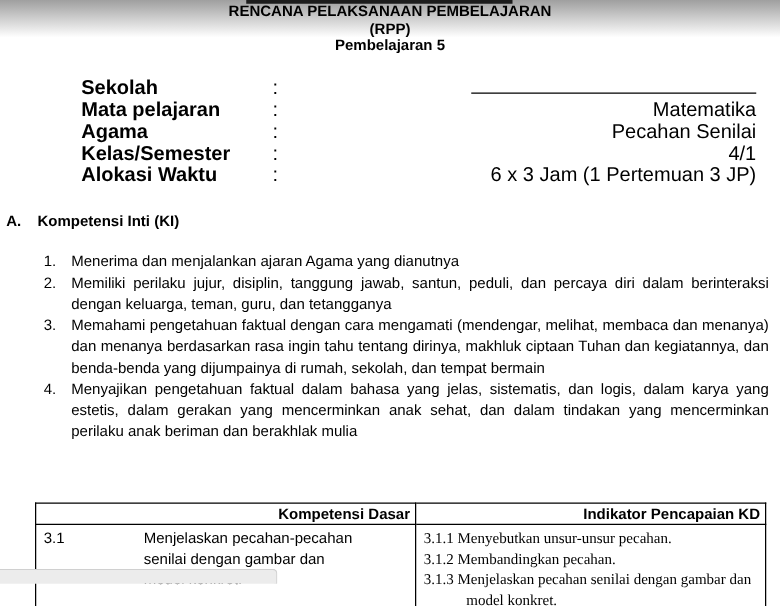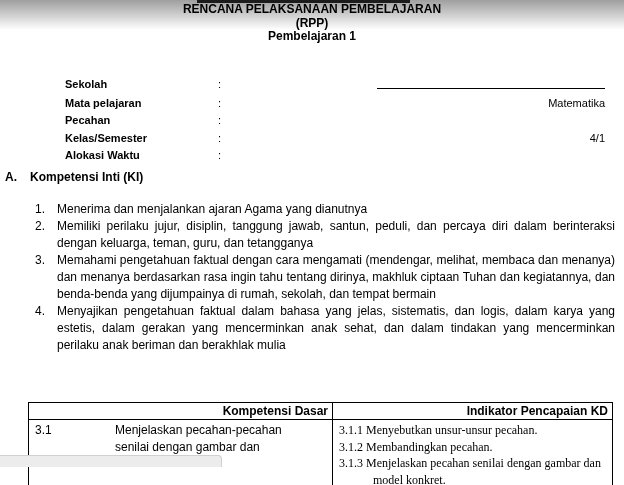--- a/index.html
+++ b/index.html
@@ -23,22 +23,22 @@
     position: absolute; top: 0; left: 197px; width: 213px; height: 3px;
     background: #1c1c1c;
   }
 
   .title-block {
     position: absolute; top: 3px; left: 0; width: 100%;
     text-align: center; font-weight: bold; font-size: 12px; line-height: 13.5px;
   }
 
   .info-block {
-    position: absolute; top: 76px; left: 65px; width: 540px;
-    font-size: 11px; line-height: 17.5px;
+    position: absolute; top: 62px; left: 65px; width: 540px;
+    font-size: 16px; line-height: 17.5px;
   }
   .info-row { display: flex; }
   .info-label { width: 153px; font-weight: bold; }
   .info-colon { width: 17px; }
   .info-value { flex: 1; text-align: right; }
   .blank-line {
     display: inline-block; width: 228px; height: 13px;
     border-bottom: 1px solid #000;
   }
 
@@ -87,46 +87,48 @@
 <body>
 
 <div class="page">
 
   <div class="top-shadow"></div>
   <div class="top-bar"></div>
 
   <div class="title-block">
     <div>RENCANA PELAKSANAAN PEMBELAJARAN</div>
     <div>(RPP)</div>
-    <div>Pembelajaran 1</div>
+    <div>Pembelajaran 5</div>
   </div>
 
   <div class="info-block">
     <div class="info-row">
       <span class="info-label">Sekolah</span>
       <span class="info-colon">:</span>
       <span class="info-value"><span class="blank-line"></span></span>
     </div>
     <div class="info-row">
       <span class="info-label">Mata pelajaran</span>
       <span class="info-colon">:</span>
       <span class="info-value">Matematika</span>
     </div>
     <div class="info-row">
-      <span class="info-label">Pecahan</span>
+      <span class="info-label">Agama</span>
       <span class="info-colon">:</span>
+      <span class="info-value">Pecahan Senilai</span>
     </div>
     <div class="info-row">
       <span class="info-label">Kelas/Semester</span>
       <span class="info-colon">:</span>
       <span class="info-value">4/1</span>
     </div>
     <div class="info-row">
       <span class="info-label">Alokasi Waktu</span>
       <span class="info-colon">:</span>
+      <span class="info-value">6 x 3 Jam (1 Pertemuan 3 JP)</span>
     </div>
   </div>
 
   <div class="section-heading heading-a">
     <span class="heading-letter">A.</span><span>Kompetensi Inti (KI)</span>
   </div>
 
   <div class="ki-list">
     <div class="ki-item">
       <span class="ki-num">1.</span>

